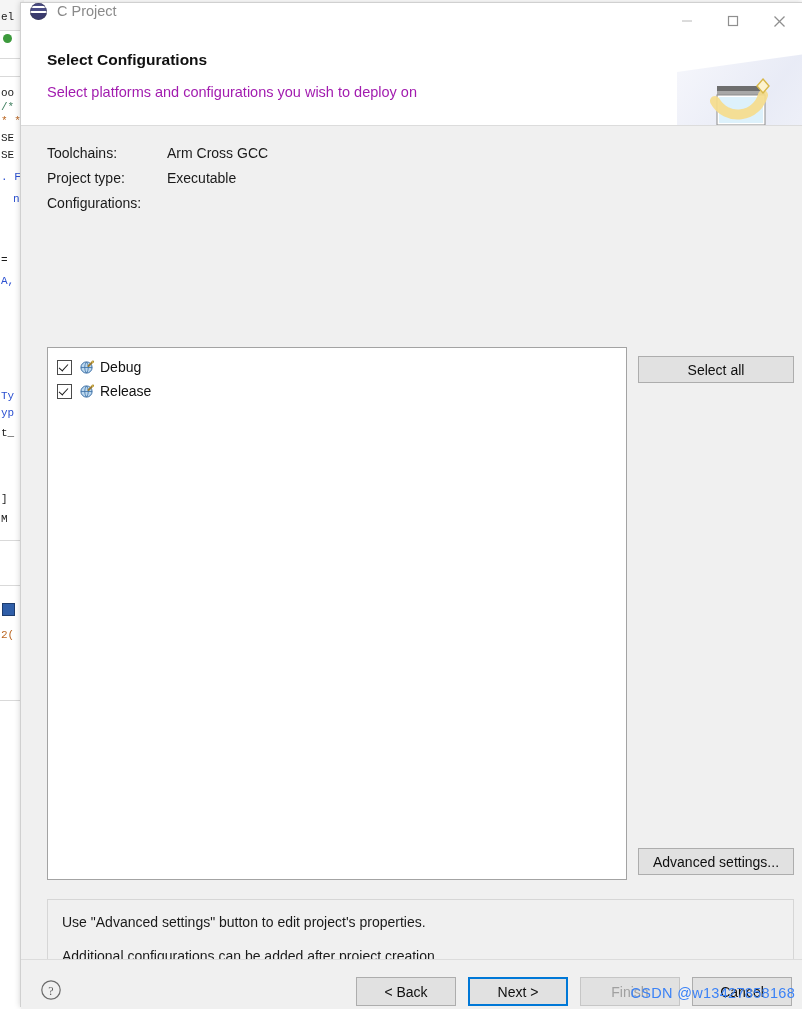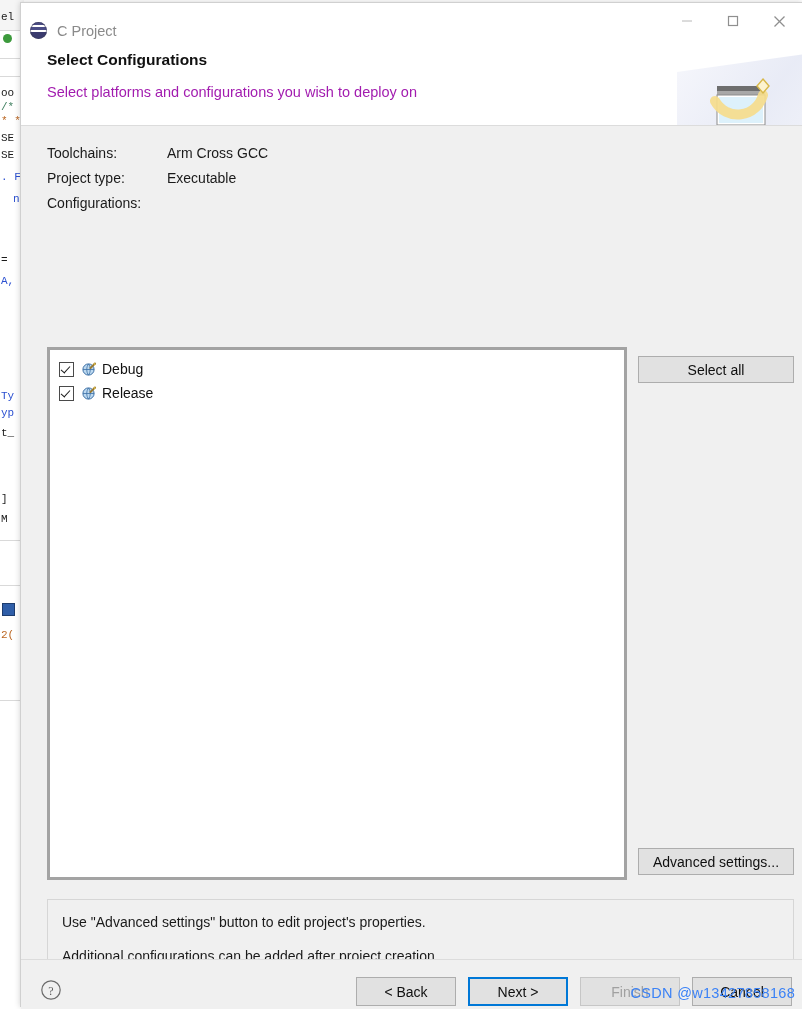--- a/index.html
+++ b/index.html
@@ -61,21 +61,21 @@
     border-right: none;
     box-shadow: 0 0 6px rgba(0,0,0,0.18);
     box-sizing: border-box;
   }
 
   .titlebar {
     position: relative;
     height: 36px;
     background: #ffffff;
     display: flex;
-    align-items: flex-end;
+    align-items: flex-start;
   }
   .title-icon {
     width: 17px; height: 17px;
     margin-left: 9px;
     border-radius: 50%;
     background:
       linear-gradient(to bottom,
         #4b4d86 0%, #4b4d86 20%,
         #ffffff 20%, #ffffff 30%,
         #4b4d86 30%, #4b4d86 46%,
@@ -150,21 +150,21 @@
   }
   .info-row { display: flex; height: 25px; align-items: center; }
   .info-label { width: 120px; }
   .info-value { }
 
   .listbox {
     position: absolute;
     left: 26px; top: 221px;
     width: 580px; height: 533px;
     background: #ffffff;
-    border: 3px solid #a3a3a3;
+    border: 1px solid #a3a3a3;
     box-sizing: border-box;
     overflow: hidden;
   }
   .cfg-item {
     display: flex;
     align-items: center;
     height: 24px;
     padding-left: 9px;
     font-size: 14px;
     color: #111111;

